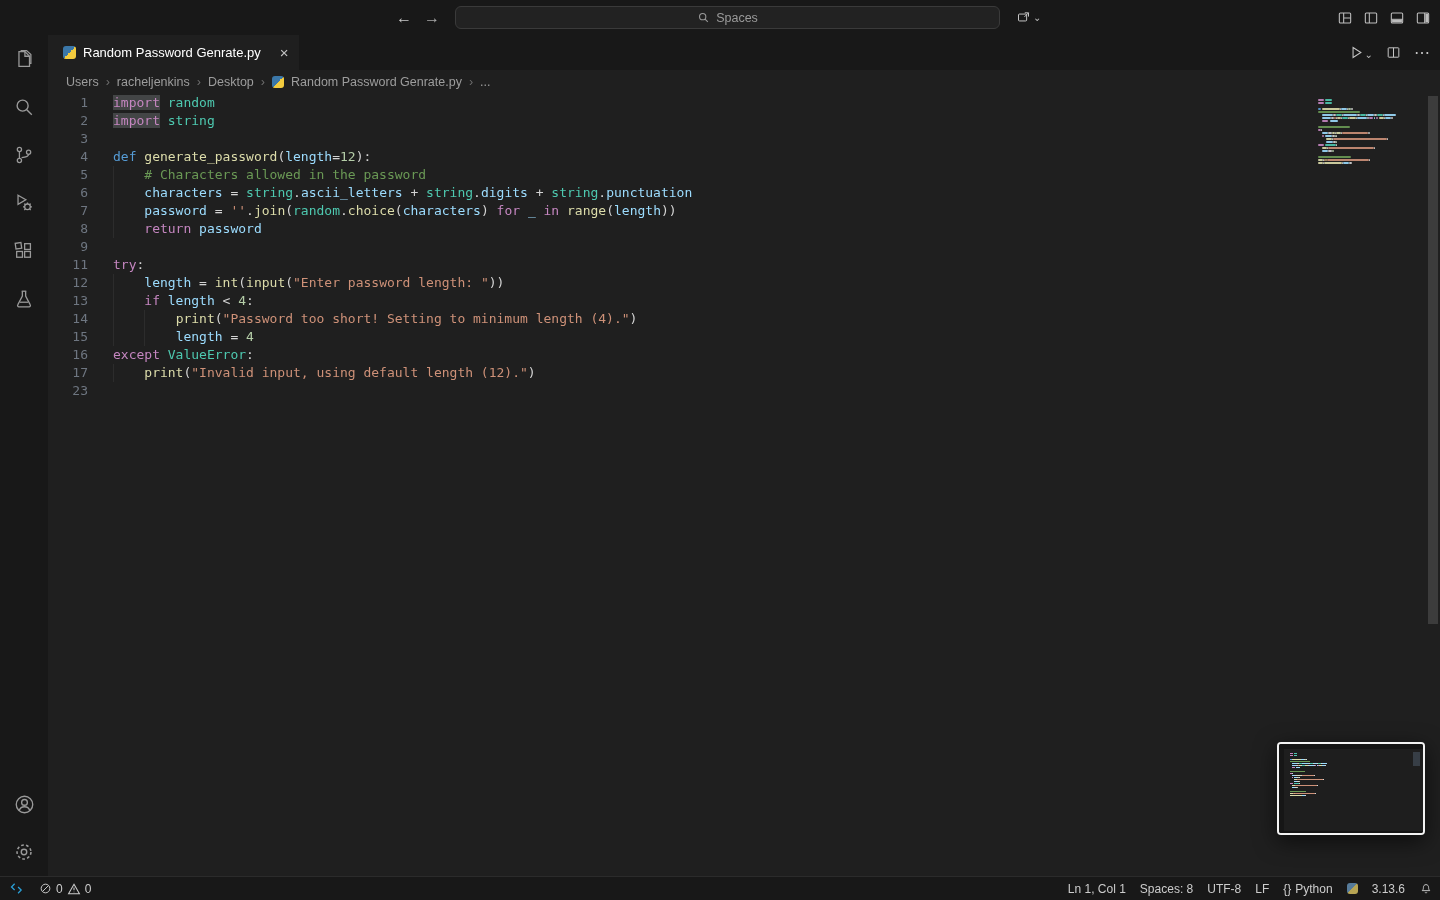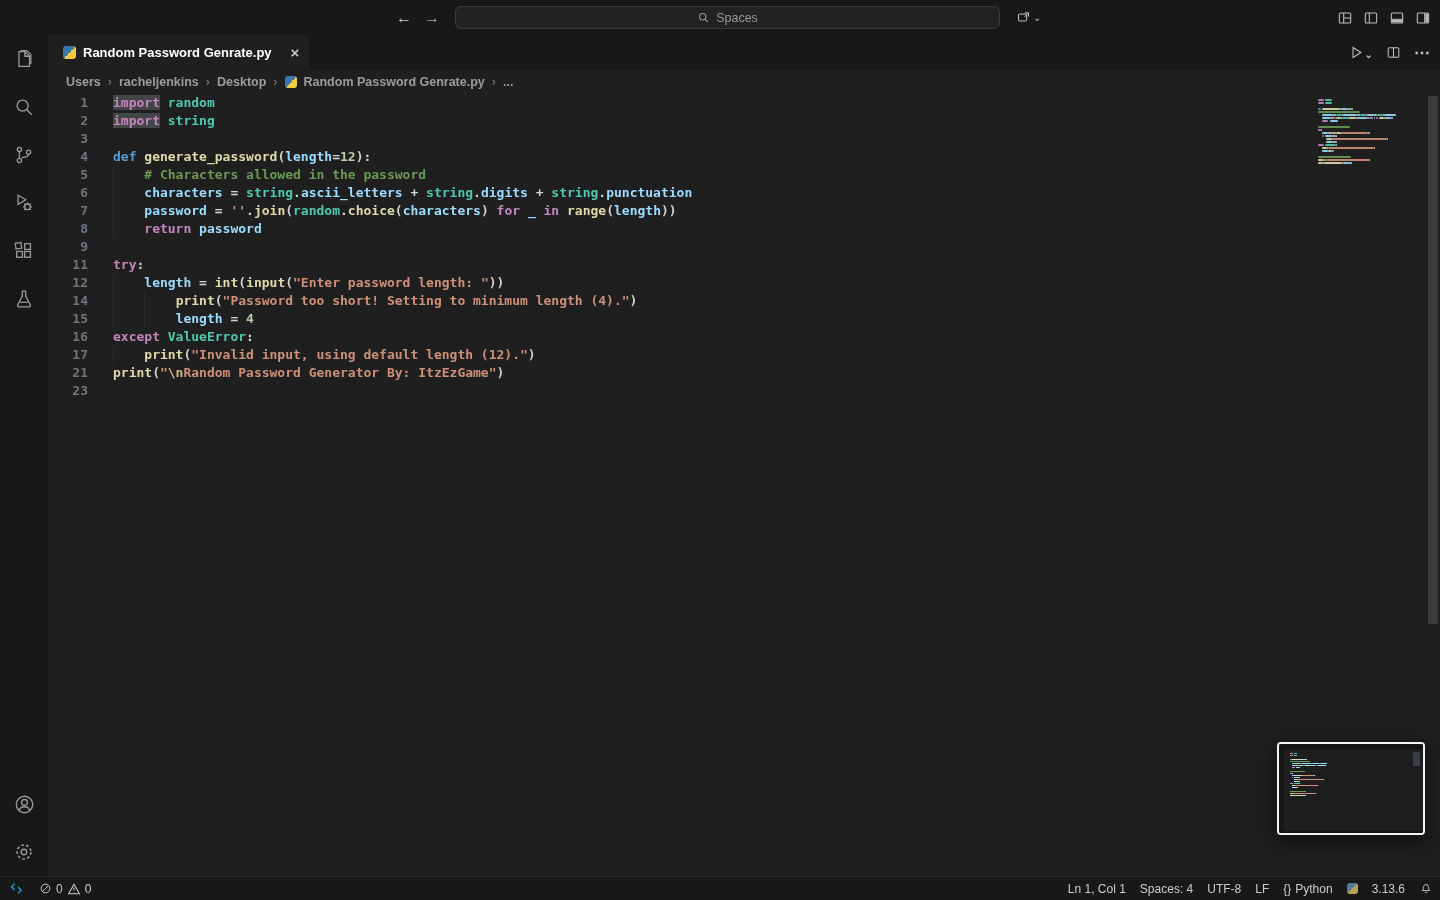--- a/index.html
+++ b/index.html
@@ -30,21 +30,21 @@
 
   
   .activitybar {
     position:absolute; left:0; top:35px; bottom:24px; width:48px; background:#181818;
     display:flex; flex-direction:column; align-items:center;
   }
   .ab-item { width:48px; height:48px; display:flex; align-items:center; justify-content:center; color:#9a9a9a; }
   .ab-spacer { flex:1; }
 
   
-  .editor-group { position:absolute; left:48px; top:35px; right:0; bottom:24px; background:#1f1f1f;font-weight:bold; }
+  .editor-group { position:absolute; left:48px; top:35px; right:0; bottom:24px; background:#1f1f1f; }
   .tabbar { position:absolute; top:0; left:0; right:0; height:35px; background:#181818; display:flex; }
   .tab {
     height:35px; background:#1f1f1f; display:flex; align-items:center;
     padding:0 10px 0 15px; gap:7px; min-width:242px;
   }
   .tab-label { color:#ffffff; font-size:13px; white-space:nowrap; }
   .tab-close { color:#c5c5c5; font-size:15px; margin-left:12px; line-height:1; }
   .editor-actions { position:absolute; right:10px; top:0; height:35px; display:flex; align-items:center; gap:13px; color:#c5c5c5; }
   .ea-ellipsis { font-size:16px; line-height:1; }
   .run-group { display:flex; align-items:flex-end; gap:1px; }
@@ -298,25 +298,25 @@
         <div class="code-line"><span class="line-num">2</span><span class="line-text"><span class="tk-kwhl">import</span><span class="tk-pln"> </span><span class="tk-cls">string</span></span></div>
         <div class="code-line"><span class="line-num">3</span><span class="line-text"></span></div>
         <div class="code-line"><span class="line-num">4</span><span class="line-text"><span class="tk-def">def</span><span class="tk-pln"> </span><span class="tk-fn">generate_password</span><span class="tk-pln">(</span><span class="tk-var">length</span><span class="tk-op">=</span><span class="tk-num">12</span><span class="tk-pln">):</span></span></div>
         <div class="code-line"><span class="line-num">5</span><span class="line-text"><span class="guide" style="left: 0ch;"></span><span class="tk-com">    # Characters allowed in the password</span></span></div>
         <div class="code-line"><span class="line-num">6</span><span class="line-text"><span class="guide" style="left: 0ch;"></span><span class="tk-pln">    </span><span class="tk-var">characters</span><span class="tk-op"> = </span><span class="tk-cls">string</span><span class="tk-pln">.</span><span class="tk-var">ascii_letters</span><span class="tk-op"> + </span><span class="tk-cls">string</span><span class="tk-pln">.</span><span class="tk-var">digits</span><span class="tk-op"> + </span><span class="tk-cls">string</span><span class="tk-pln">.</span><span class="tk-var">punctuation</span></span></div>
         <div class="code-line"><span class="line-num">7</span><span class="line-text"><span class="guide" style="left: 0ch;"></span><span class="tk-pln">    </span><span class="tk-var">password</span><span class="tk-op"> = </span><span class="tk-str">''</span><span class="tk-pln">.</span><span class="tk-fn">join</span><span class="tk-pln">(</span><span class="tk-cls">random</span><span class="tk-pln">.</span><span class="tk-fn">choice</span><span class="tk-pln">(</span><span class="tk-var">characters</span><span class="tk-pln">) </span><span class="tk-kw">for</span><span class="tk-pln"> </span><span class="tk-var">_</span><span class="tk-pln"> </span><span class="tk-kw">in</span><span class="tk-pln"> </span><span class="tk-fn">range</span><span class="tk-pln">(</span><span class="tk-var">length</span><span class="tk-pln">))</span></span></div>
         <div class="code-line"><span class="line-num">8</span><span class="line-text"><span class="guide" style="left: 0ch;"></span><span class="tk-pln">    </span><span class="tk-kw">return</span><span class="tk-pln"> </span><span class="tk-var">password</span></span></div>
         <div class="code-line"><span class="line-num">9</span><span class="line-text"></span></div>
         <div class="code-line"><span class="line-num">11</span><span class="line-text"><span class="tk-kw">try</span><span class="tk-pln">:</span></span></div>
         <div class="code-line"><span class="line-num">12</span><span class="line-text"><span class="guide" style="left: 0ch;"></span><span class="tk-pln">    </span><span class="tk-var">length</span><span class="tk-op"> = </span><span class="tk-fn">int</span><span class="tk-pln">(</span><span class="tk-fn">input</span><span class="tk-pln">(</span><span class="tk-str">"Enter password length: "</span><span class="tk-pln">))</span></span></div>
+        <div class="code-line"><span class="line-num">13</span><span class="line-text"><span class="guide" style="left: 0ch;"></span><span class="tk-pln">    </span><span class="tk-kw">if</span><span class="tk-pln"> </span><span class="tk-var">length</span><span class="tk-op"> &lt; </span><span class="tk-num">4</span><span class="tk-pln">:</span></span></div>
         <div class="code-line"><span class="line-num">14</span><span class="line-text"><span class="guide" style="left: 0ch;"></span><span class="guide" style="left: 4ch;"></span><span class="tk-pln">        </span><span class="tk-fn">print</span><span class="tk-pln">(</span><span class="tk-str">"Password too short! Setting to minimum length (4)."</span><span class="tk-pln">)</span></span></div>
         <div class="code-line"><span class="line-num">15</span><span class="line-text"><span class="guide" style="left: 0ch;"></span><span class="guide" style="left: 4ch;"></span><span class="tk-pln">        </span><span class="tk-var">length</span><span class="tk-op"> = </span><span class="tk-num">4</span></span></div>
         <div class="code-line"><span class="line-num">16</span><span class="line-text"><span class="tk-kw">except</span><span class="tk-pln"> </span><span class="tk-cls">ValueError</span><span class="tk-pln">:</span></span></div>
         <div class="code-line"><span class="line-num">17</span><span class="line-text"><span class="guide" style="left: 0ch;"></span><span class="tk-pln">    </span><span class="tk-fn">print</span><span class="tk-pln">(</span><span class="tk-str">"Invalid input, using default length (12)."</span><span class="tk-pln">)</span></span></div>
-        <div class="code-line"><span class="line-num">21</span><span class="line-text"><span class="tk-fn">print</span><span class="tk-pln">(</span><span class="tk-str">"</span><span class="tk-esc">\n</span><span class="tk-str">Random Password Generator By: ItzEzGame"</span><span class="tk-pln">)</span></span></div>
         <div class="code-line"><span class="line-num">23</span><span class="line-text"></span></div>
       </div>
   </div>
 
   <div class="minimap">
     <div>
         <div class="mm-line">
           <span class="mm-seg" style="width: 6.3px; background: rgb(197, 134, 192);"></span>
           <span class="mm-seg" style="width: 1.05px; background: transparent;"></span>
           <span class="mm-seg" style="width: 6.3px; background: rgb(78, 201, 176);"></span>
@@ -660,21 +660,21 @@
             <path d="M12 4L21.3 20H2.7z"></path>
             <path d="M12 9.5v4.8"></path>
             <path d="M12 16.8v.8"></path>
           </svg>
       </span>
       <span>0</span>
     </span>
   </div>
   <div class="sb-right">
     <span class="sb-item">Ln 1, Col 1</span>
-    <span class="sb-item">Spaces: 4</span>
+    <span class="sb-item">Spaces: 8</span>
     <span class="sb-item">UTF-8</span>
     <span class="sb-item">LF</span>
     <span class="sb-item">
       <span>{}</span>
       <span>Python</span>
     </span>
     <span class="sb-item">
       <span class="py-env-icon"></span>
     </span>
     <span class="sb-item">3.13.6</span>

